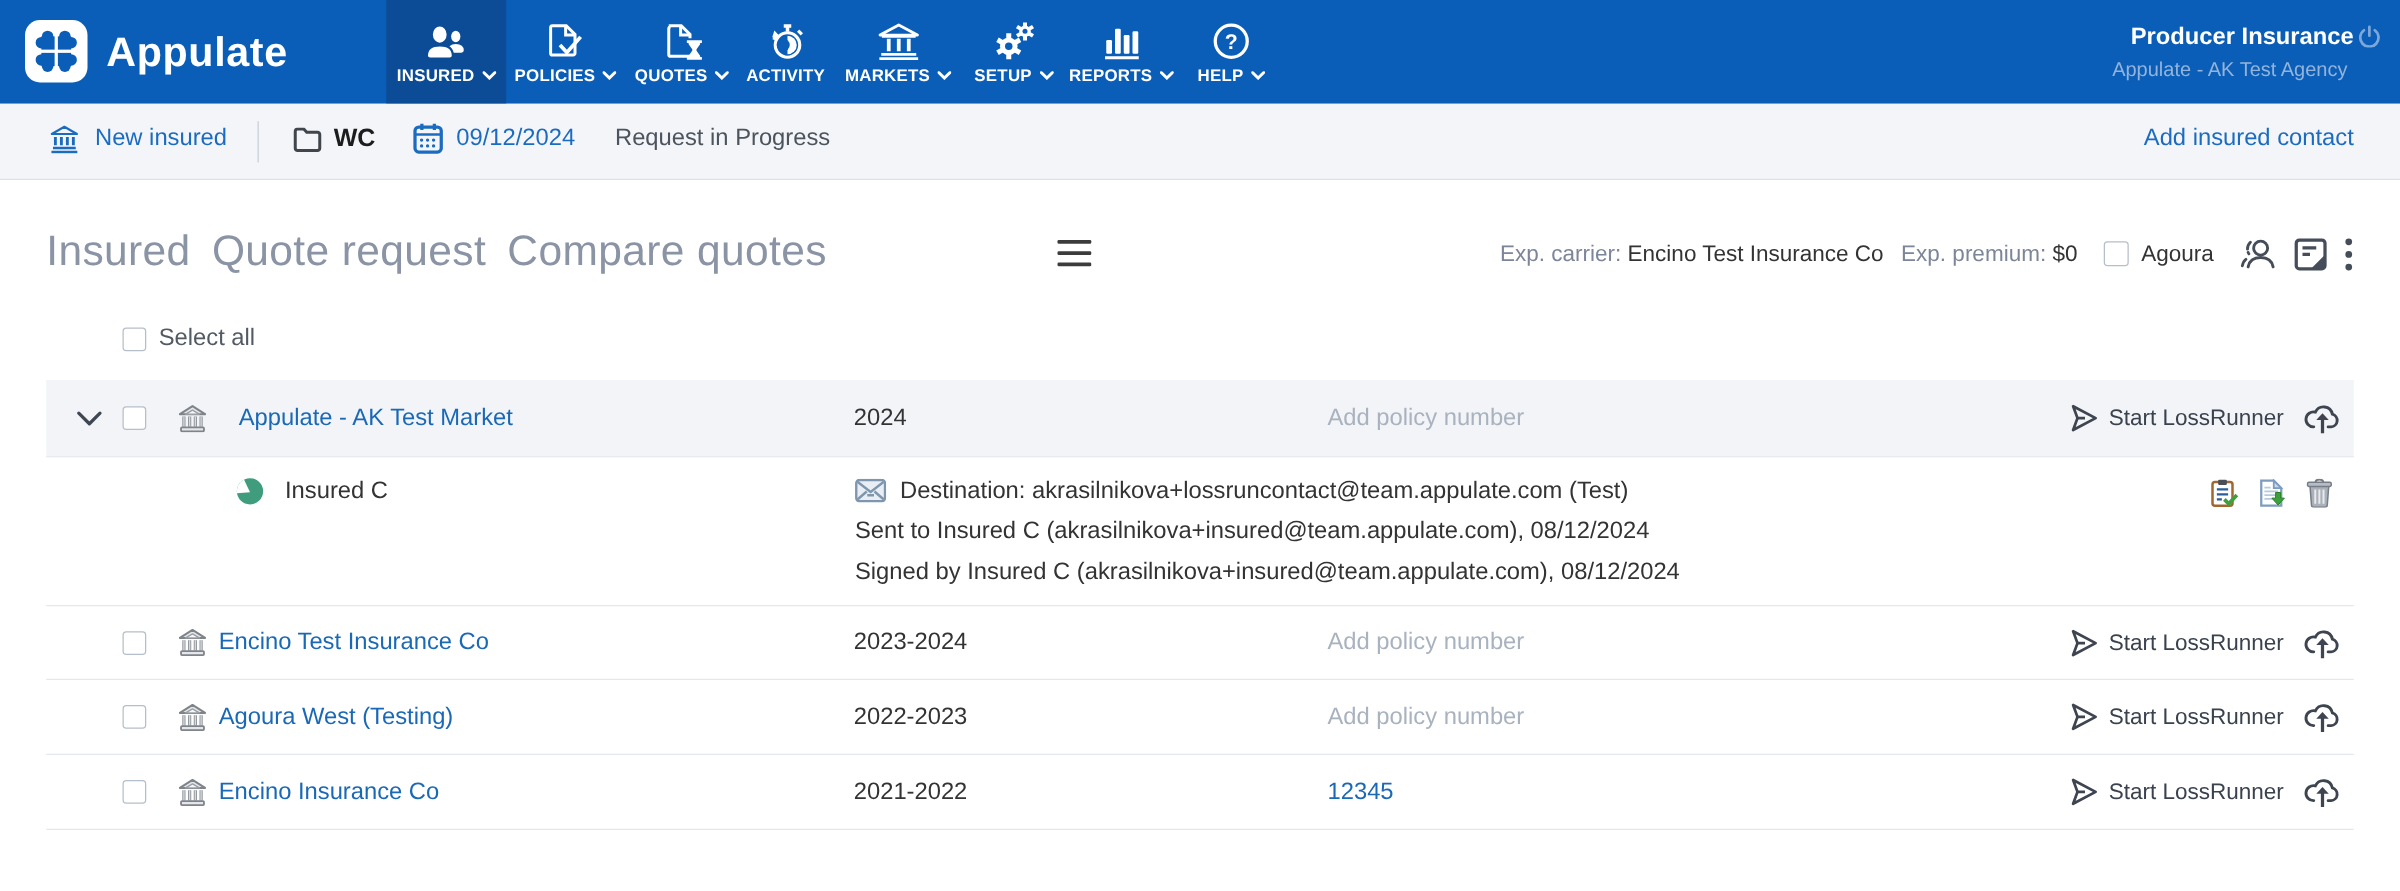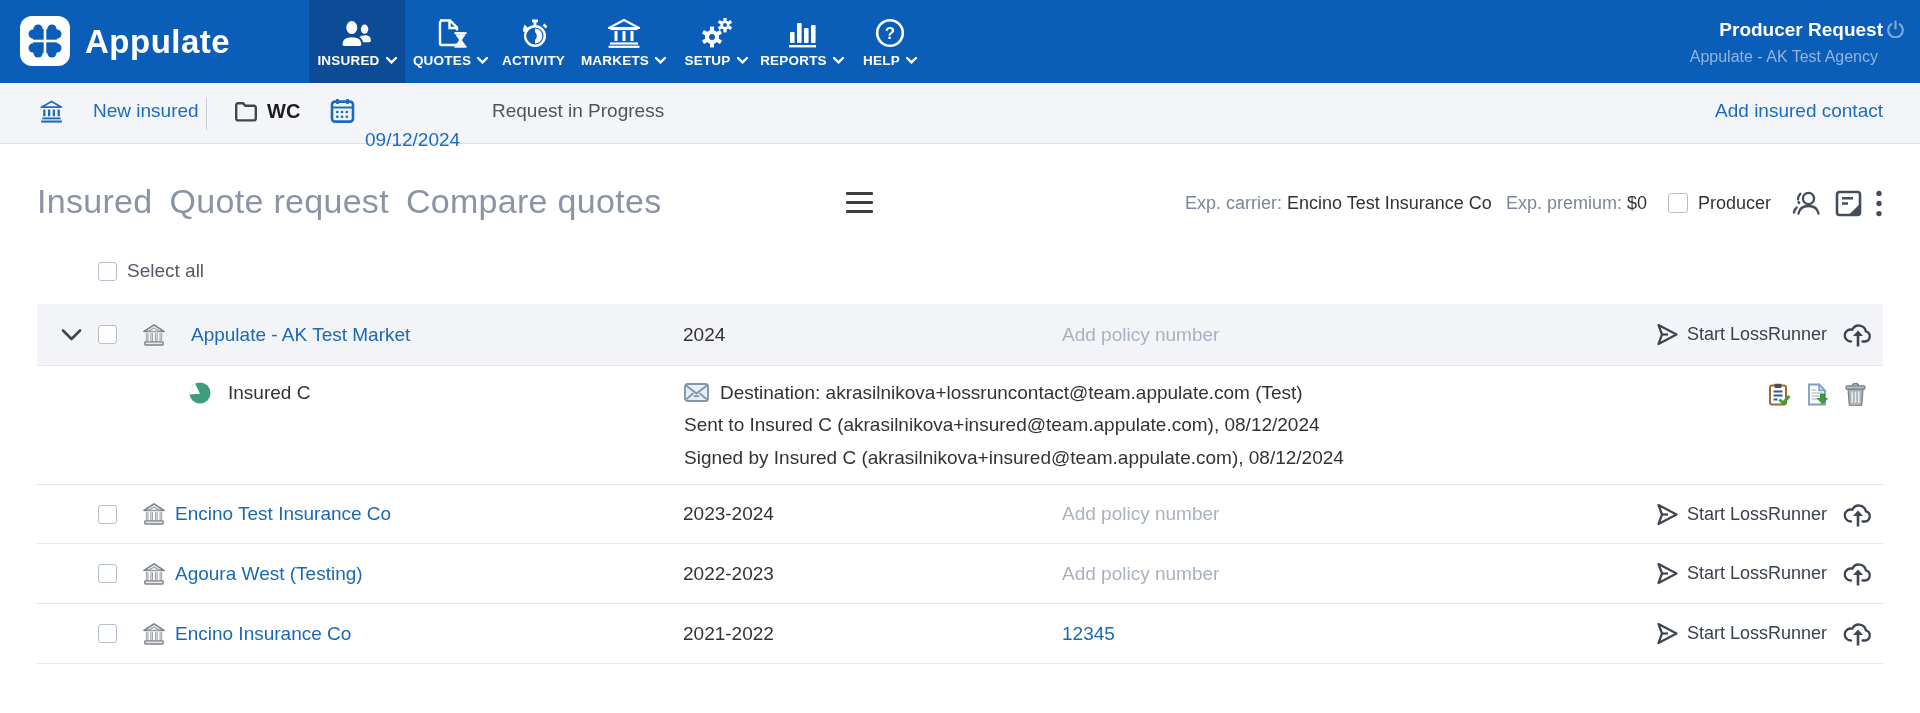--- a/index.html
+++ b/index.html
@@ -78,20 +78,32 @@
         <g stroke="#0c4c97" stroke-width="1.8">
           <ellipse cx="11.8" cy="9.6" rx="6.4" ry="7.4"></ellipse>
           <path d="M1.5 26.5 q0 -8.2 10.4 -8.2 q10.4 0 10.4 8.2 q0 2.2 -2.6 2.3 l-15.6 0 q-2.6 -0.1 -2.6 -2.3 z"></path>
         </g>
       </g>
         </svg>
       <div class="lbl">INSURED <svg class="caret" viewBox="0 0 11 7">
             <polyline points="1,1 5.5,5.4 10,1" fill="none" stroke="#fff" stroke-width="2.4" stroke-linecap="round"></polyline>
           </svg></div>
     </div>
+    <div class="nitem" style="width:95px">
+      <svg width="36" height="30" viewBox="0 0 36 30">
+          <g fill="none" stroke="#fff" stroke-width="2.4">
+        <path d="M7 2.5 h11 l7 7 v15 a1.5 1.5 0 0 1 -1.5 1.5 h-16.5 a1.5 1.5 0 0 1 -1.5 -1.5 v-20.5 a1.5 1.5 0 0 1 1.5 -1.5 z"></path>
+        <path d="M17.5 2.5 v7.5 h7.5"></path>
+        <path d="M13 18 l5.5 6 l11 -12.5" stroke-width="3"></path>
+      </g>
+        </svg>
+      <div class="lbl">POLICIES <svg class="caret" viewBox="0 0 11 7">
+            <polyline points="1,1 5.5,5.4 10,1" fill="none" stroke="#fff" stroke-width="2.4" stroke-linecap="round"></polyline>
+          </svg></div>
+    </div>
     <div class="nitem" style="width:91px">
       <svg width="34" height="30" viewBox="0 0 34 30">
           <g fill="none" stroke="#fff" stroke-width="2.4">
         <path d="M6 2.5 h10 l7 7 v3 m0 14.5 h-15.5 a1.5 1.5 0 0 1 -1.5 -1.5 v-20.5 a1.5 1.5 0 0 1 1.5 -1.5"></path>
         <path d="M15.5 2.5 v7.5 h7.5"></path>
       </g>
       <g stroke="#fff" fill="#fff">
         <path d="M20.5 15.2 h12" stroke-width="2.2"></path>
         <path d="M20.5 28.6 h12" stroke-width="2.2"></path>
         <path d="M22.5 17 h8 l-3 4.2 v1.6 l3 4.2 h-8 l3 -4.2 v-1.6 z" stroke-width="1.4" stroke-linejoin="round"></path>
@@ -199,21 +211,21 @@
     <div class="nitem" style="width:84px">
       <svg width="30" height="30" viewBox="0 0 30 30">
         <circle cx="15" cy="15" r="12.8" fill="none" stroke="#fff" stroke-width="2.6"></circle>
         <text x="15" y="21" text-anchor="middle" font-family="Liberation Sans" font-size="17" font-weight="bold" fill="#fff">?</text>
       </svg>
       <div class="lbl">HELP <svg class="caret" viewBox="0 0 11 7">
             <polyline points="1,1 5.5,5.4 10,1" fill="none" stroke="#fff" stroke-width="2.4" stroke-linecap="round"></polyline>
           </svg></div>
     </div>
   </div>
-  <div class="uname">Producer Request</div>
+  <div class="uname">Producer Insurance</div>
   <div class="uagency">Appulate - AK Test Agency</div>
   <div class="power">
     <svg width="17" height="18" viewBox="0 0 17 18">
         <g stroke="#7ca7d8" stroke-width="2.2" fill="none" stroke-linecap="round">
       <path d="M4.2 4.2 a7.3 7.3 0 1 0 8.6 0"></path>
           <path d="M8.5 1.5 v7"></path>
     </g>
       </svg>
   </div>
 </div>
@@ -222,42 +234,42 @@
   <div class="tb-item" style="left:40px; top:17px;">
     <svg width="23" height="23" viewBox="0 0 24 24">
         <g stroke="#1b6cc1" fill="none">
       <path d="M12 1.5 L22.5 7.5 h-21 z" stroke-width="1.8" stroke-linejoin="round"></path>
       <path d="M4.5 10 v7 M9.5 10 v7 M14.5 10 v7 M19.5 10 v7" stroke-width="2.4"></path>
       <path d="M2.5 19.2 h19" stroke-width="2"></path>
       <path d="M1.2 22.5 h21.6" stroke-width="2.2"></path>
     </g>
       </svg>
   </div>
-  <div class="tb-item blue" style="left:93px; top:17px; font-size:19px;">New insured</div>
+  <div class="tb-item blue" style="left:76px; top:17px; font-size:19px;">New insured</div>
   <div class="tb-divider"></div>
   <div class="tb-item" style="left:234px; top:19px;">
     <svg width="24" height="20" viewBox="0 0 24 20">
         <path d="M2.2 3 a1.8 1.8 0 0 1 1.8 -1.8 h5 l2.4 2.6 h8.6 a1.8 1.8 0 0 1 1.8 1.8 v11 a1.8 1.8 0 0 1 -1.8 1.8 h-16 a1.8 1.8 0 0 1 -1.8 -1.8 z" fill="none" stroke="#41454c" stroke-width="2.4"></path>
       </svg>
   </div>
   <div class="tb-item" style="left:267px; top:17px; font-size:20px; font-weight:bold; color:#1d1d1d;">WC</div>
   <div class="tb-item" style="left:330px; top:15px;">
     <svg width="25" height="26" viewBox="0 0 25 26">
         <g stroke="#1b6cc1" fill="none">
       <rect x="2" y="3.6" width="21" height="20" rx="3" stroke-width="2.6"></rect>
       <path d="M7.5 1 v5 M17.5 1 v5" stroke-width="2.6"></path>
       <path d="M2 9.5 h21" stroke-width="2"></path>
       <g stroke-width="2.6" stroke-linecap="round" stroke-dasharray="0.1 4.7">
         <path d="M7.2 14 h12"></path>
             <path d="M7.2 18.7 h12"></path>
       </g>
     </g>
       </svg>
   </div>
-  <div class="tb-item blue" style="left:365px; top:17px; font-size:19px;margin-top:29px;">09/12/2024</div>
+  <div class="tb-item blue" style="left:365px; top:17px; font-size:19px;">09/12/2024</div>
   <div class="tb-item" style="left:492px; top:17px; font-size:19px; color:#4c545e;">Request in Progress</div>
   <div class="tb-item blue" style="right:37px; top:17px; font-size:19px;">Add insured contact</div>
 </div>
 
 <div class="tabs">
   <span>Insured</span>
     <span>Quote request</span>
     <span>Compare quotes</span>
 </div>
 <div class="burger">
@@ -268,21 +280,21 @@
 
 <div class="meta">
   <span class="glabel">Exp. carrier:&nbsp;</span>
     <span>Encino Test Insurance Co</span>
   <span style="width:14px"></span>
   <span class="glabel">Exp. premium:&nbsp;</span>
     <span>$0</span>
   <span style="width:21px"></span>
   <span class="checkbox"></span>
   <span style="width:10px"></span>
-  <span>Producer</span>
+  <span>Agoura</span>
   <span style="width:21px"></span>
   <svg width="29" height="26" viewBox="0 0 29 26">
       <g fill="none" stroke="#454d59" stroke-width="2.3" stroke-linecap="round">
     <circle cx="16.5" cy="8.5" r="5.6"></circle>
     <path d="M6.5 23.5 q1.5 -7.5 10 -7.5 q8.5 0 10 7.5"></path>
     <path d="M8.3 3.8 a7.5 7.5 0 0 0 -1.2 9.3 M4.7 17.5 q-2.2 1.6 -3 6" stroke-dasharray="6 2.6"></path>
   </g>
     </svg>
   <span style="width:14px"></span>
   <svg width="27" height="27" viewBox="0 0 27 27">

